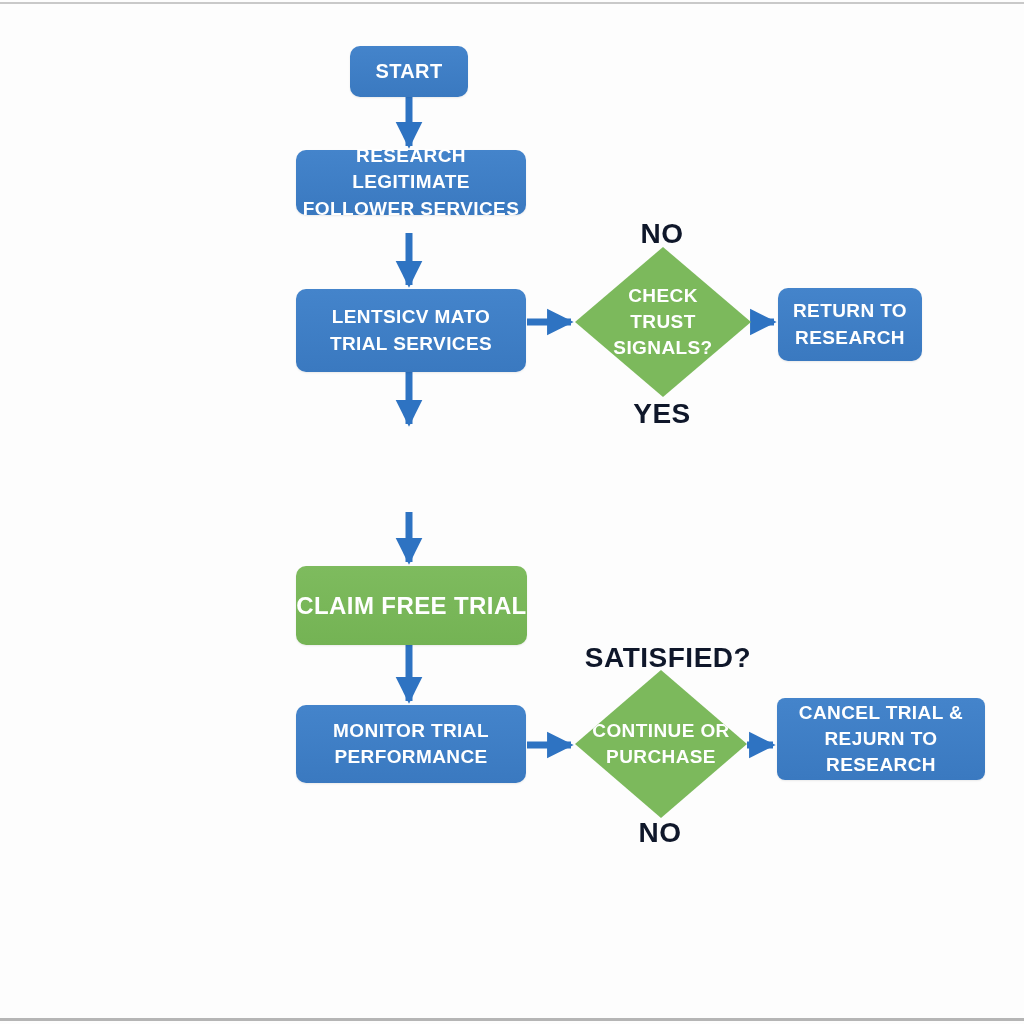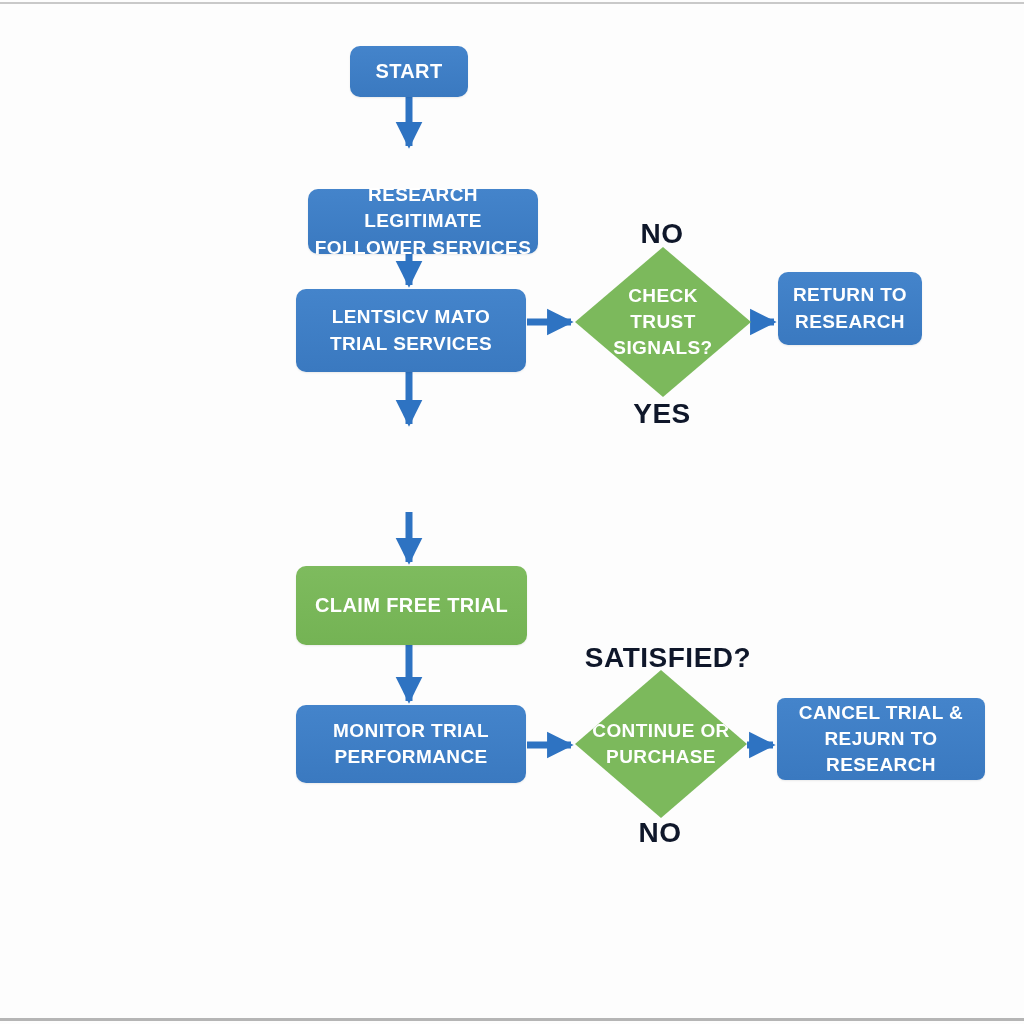--- a/index.html
+++ b/index.html
@@ -52,43 +52,43 @@
     <line x1="527" y1="322" x2="571" y2="322" marker-end="url(#ah)"></line>
     <line x1="751" y1="322" x2="774" y2="322" marker-end="url(#ah)"></line>
     <line x1="527" y1="745" x2="571" y2="745" marker-end="url(#ah)"></line>
     <line x1="747" y1="745" x2="773" y2="745" marker-end="url(#ah)"></line>
   </svg>
 
   <div class="node rect blue node-start" style="left:350px;top:46px;width:118px;height:51px;">
     <div>START</div>
   </div>
 
-  <div class="node rect blue" style="left:308px;top:150px;width:230px;height:65px;margin-top:39px;">
+  <div class="node rect blue" style="left:296px;top:150px;width:230px;height:65px;">
     <div>RESEARCH LEGITIMATE</div>
     <div>FOLLOWER SERVICES</div>
   </div>
 
   <div class="node rect blue" style="left:296px;top:289px;width:230px;height:83px;justify-content:center;">
     <div>LENTSICV MATO</div>
     <div>TRIAL SERVICES</div>
   </div>
 
   <div class="node diamond" style="left:575px;top:247px;width:176px;height:150px;">
     <div>CHECK</div>
     <div>TRUST</div>
     <div>SIGNALS?</div>
   </div>
 
-  <div class="node rect blue" style="left:778px;top:272px;width:144px;height:73px;">
+  <div class="node rect blue" style="left:778px;top:288px;width:144px;height:73px;">
     <div>RETURN TO</div>
     <div>RESEARCH</div>
   </div>
 
 
-  <div class="node rect green" style="left:296px;top:566px;width:231px;height:79px;font-size:20px;">
+  <div class="node rect green" style="left:296px;top:566px;width:231px;height:79px;font-size:24px;">
     <div>CLAIM FREE TRIAL</div>
   </div>
 
   <div class="node rect blue" style="left:296px;top:705px;width:230px;height:78px;">
     <div>MONITOR TRIAL</div>
     <div>PERFORMANCE</div>
   </div>
 
   <div class="node diamond" style="left:575px;top:670px;width:172px;height:148px;">
     <div>CONTINUE OR</div>

